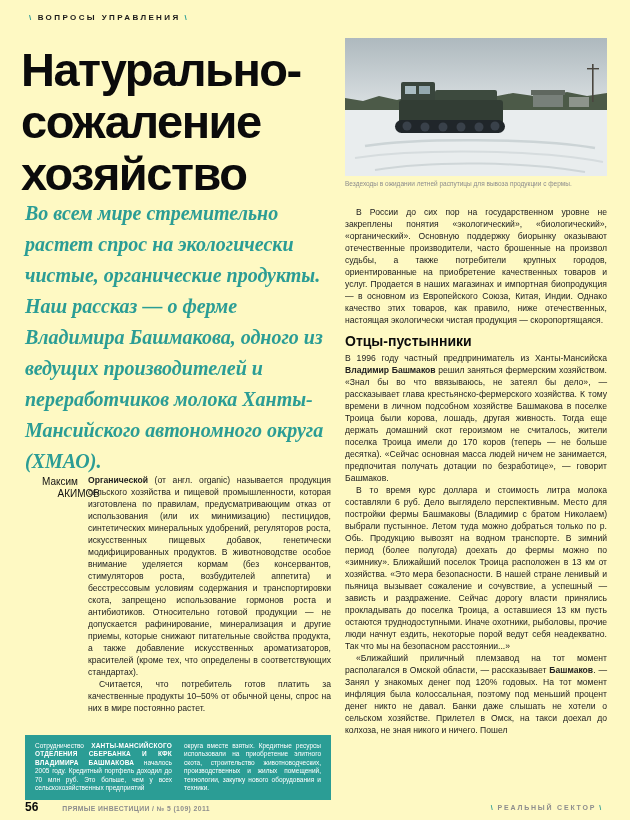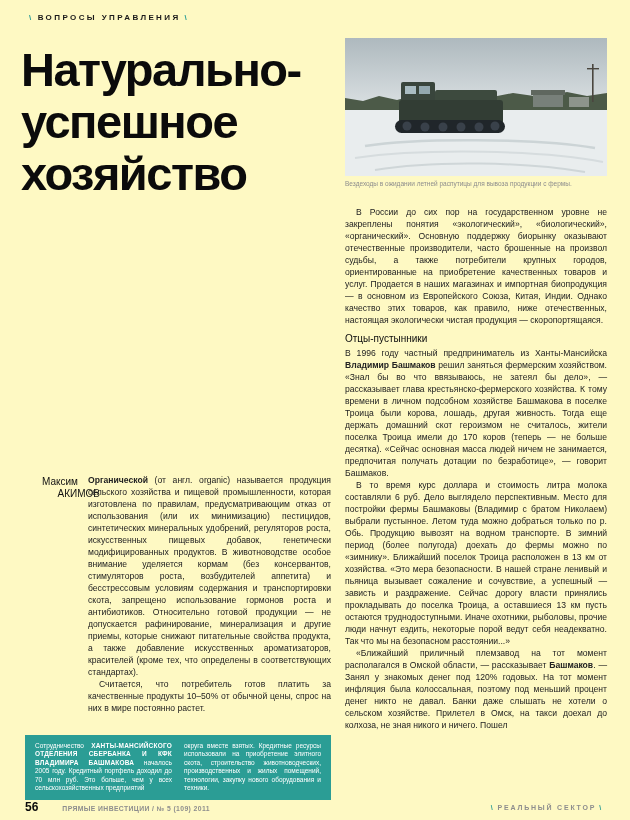--- a/index.html
+++ b/index.html
@@ -21,21 +21,21 @@
         font-family:"Liberation Serif",serif;font-style:italic;font-weight:bold;
         font-size:20px;line-height:31px;color:var(--accent);}
 
   .author{position:absolute;left:42px;top:476px;width:58px;font-size:10px;line-height:12px;color:#111;}
   .author .last{font-weight:normal;text-align:right;}
 
   .body-col p{margin:0;font-size:8.6px;line-height:12px;text-align:justify;color:#222;}
   .body-col p.ind{text-indent:11px;}
   .body-left{position:absolute;left:88px;top:474px;width:243px;}
   .body-right{position:absolute;left:345px;top:206px;width:262px;}
-  .subhead{margin:7px 0 3px 0;font-size:10px;font-weight:normal;color:#0b0b0b;}
+  .subhead{margin:7px 0 3px 0;font-size:14px;font-weight:bold;color:#0b0b0b;}
 
   .info-box{position:absolute;left:25px;top:735px;width:306px;box-sizing:border-box;
             background:var(--accent);color:#ffffff;display:flex;gap:12px;padding:7px 10px 8px 10px;}
   .info-box .col{flex:1;font-size:6.5px;line-height:8.4px;text-align:justify;}
   .info-box b{letter-spacing:0.2px;}
 
   .footer-left{position:absolute;left:25px;top:800px;display:flex;align-items:baseline;gap:24px;}
   .page-num{font-size:12px;font-weight:bold;color:#0b0b0b;}
   .mag{font-size:6.8px;letter-spacing:0.4px;color:#8d8d8d;font-weight:bold;}
   .footer-right{position:absolute;right:24px;top:804px;font-size:7px;font-weight:bold;
@@ -44,21 +44,21 @@
 </style>
 </head>
 <body>
 
 <div class="page">
 
   <div class="kicker"><span class="slash">\</span><span>ВОПРОСЫ УПРАВЛЕНИЯ</span><span class="slash">\</span></div>
 
   <div class="title">
     <div>Натурально-</div>
-    <div>успешное</div>
+    <div>сожаление</div>
     <div>хозяйство</div>
   </div>
 
   <svg class="photo" viewBox="0 0 262 138" preserveAspectRatio="none" xmlns="http://www.w3.org/2000/svg">
     <defs>
       <linearGradient id="sky" x1="0" x2="0" y1="0" y2="1">
         <stop offset="0" stop-color="#aeb9be"></stop>
         <stop offset="1" stop-color="#e0e5e7"></stop>
       </linearGradient>
     </defs>
@@ -83,20 +83,21 @@
       <circle cx="116" cy="89" r="4.5" fill="#39414a"></circle>
       <circle cx="134" cy="89" r="4.5" fill="#39414a"></circle>
       <circle cx="150" cy="88" r="4.5" fill="#39414a"></circle>
     </g>
     <path d="M20,108 C70,100 190,100 250,110" stroke="#ccd4d6" stroke-width="2.5" fill="none"></path>
     <path d="M10,120 C80,110 200,112 258,124" stroke="#d6dcde" stroke-width="2" fill="none"></path>
     <path d="M30,132 C90,122 180,124 240,134" stroke="#cfd6d8" stroke-width="2" fill="none"></path>
   </svg>
   <div class="photo-caption">Вездеходы в ожидании летней распутицы для вывоза продукции с фермы.</div>
 
+  <div class="lead">Во всем мире стремительно растет спрос на экологически чистые, органические продукты. Наш рассказ — о ферме Владимира Башмакова, одного из ведущих производителей и переработчиков молока Ханты-Мансийского автономного округа (ХМАО).</div>
 
   <div class="author">
     <div>Максим</div>
     <div class="last">АКИМОВ</div>
   </div>
 
   <div class="body-col body-left">
     <p><b>Органической</b><span> (от англ. organic) называется продукция сельского хозяйства и пищевой промышленности, которая изготовлена по правилам, предусматривающим отказ от использования (или их минимизацию) пестицидов, синтетических минеральных удобрений, регуляторов роста, искусственных пищевых добавок, генетически модифицированных продуктов. В животноводстве особое внимание уделяется кормам (без консервантов, стимуляторов роста, возбудителей аппетита) и бесстрессовым условиям содержания и транспортировки скота, запрещено использование гормонов роста и антибиотиков. Относительно готовой продукции — не допускается рафинирование, минерализация и другие приемы, которые снижают питательные свойства продукта, а также добавление искусственных ароматизаторов, красителей (кроме тех, что определены в соответствующих стандартах).</span></p>
     <p class="ind">Считается, что потребитель готов платить за качественные продукты 10–50% от обычной цены, спрос на них в мире постоянно растет.</p>
   </div>

